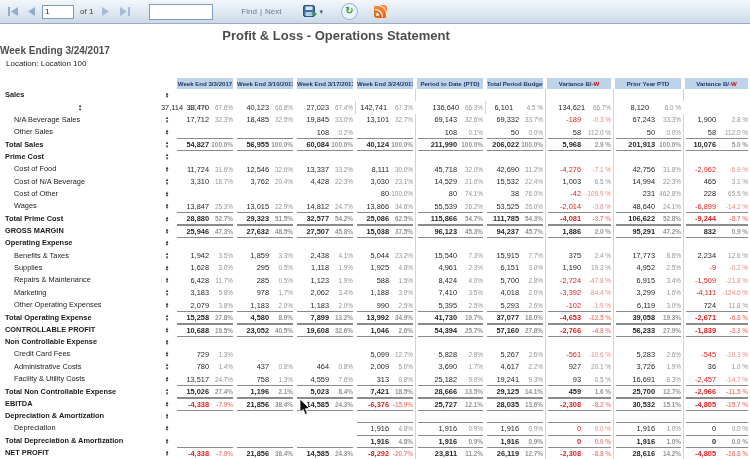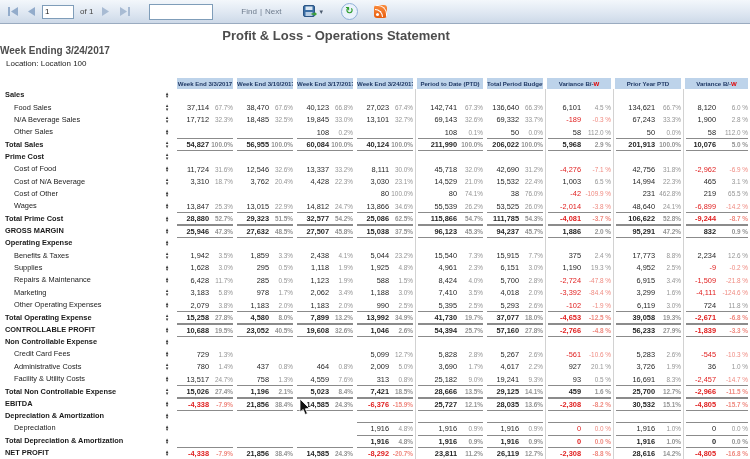--- a/index.html
+++ b/index.html
@@ -188,21 +188,20 @@
             </div>
           </div>
           <div class="grp c8 sep">
             <div class="pair">
               <span class="v"></span>
               <span class="p"></span>
             </div>
           </div>
         </div>
         <div class="grid row detail">
-          <div class="lab">Food Sales</div>
           <div class="sortc">
             <span class="sort">▲<br>▼</span>
           </div>
           <div class="grp c0">
             <div class="pair">
               <span class="v">37,114</span>
               <span class="p">67.7%</span>
             </div>
           </div>
           <div class="grp c1">
@@ -662,21 +661,21 @@
             </div>
           </div>
           <div class="grp c7 sep">
             <div class="pair">
               <span class="v">231</span>
               <span class="p">462.8%</span>
             </div>
           </div>
           <div class="grp c8 sep">
             <div class="pair">
-              <span class="v">219</span>
+              <span class="v">228</span>
               <span class="p">65.5 %</span>
             </div>
           </div>
         </div>
         <div class="grid row detail">
           <div class="lab">Wages</div>
           <div class="sortc">
             <span class="sort">▲<br>▼</span>
           </div>
           <div class="grp c0">

